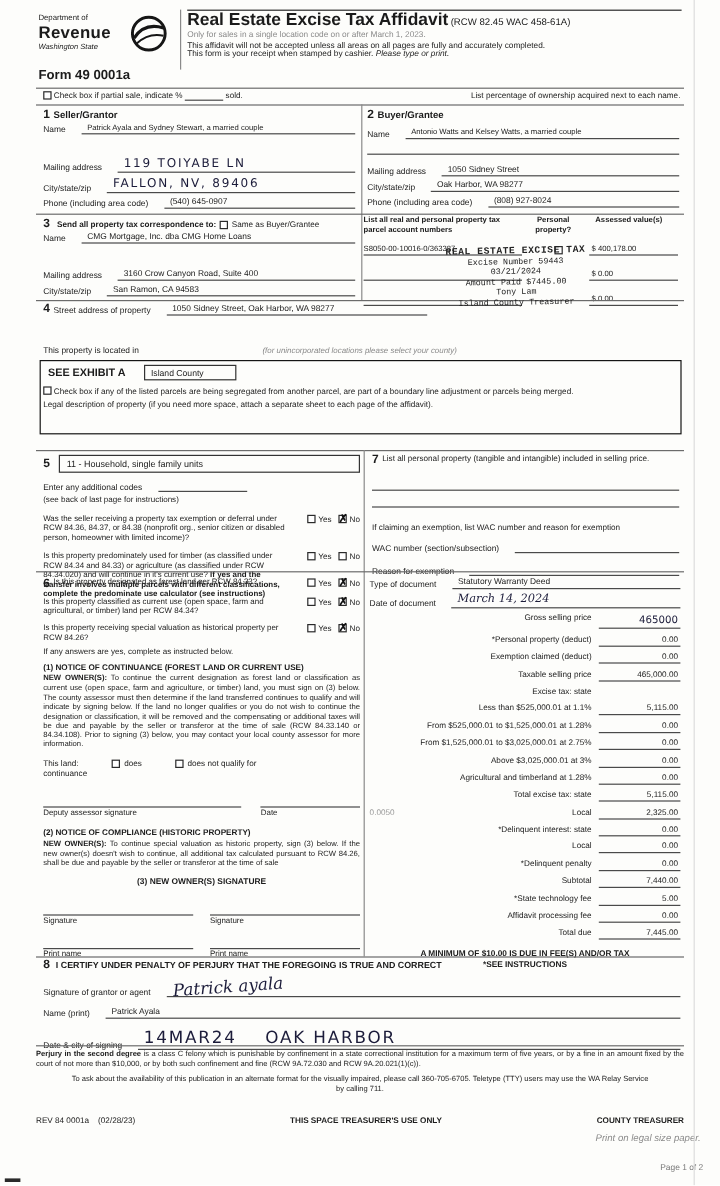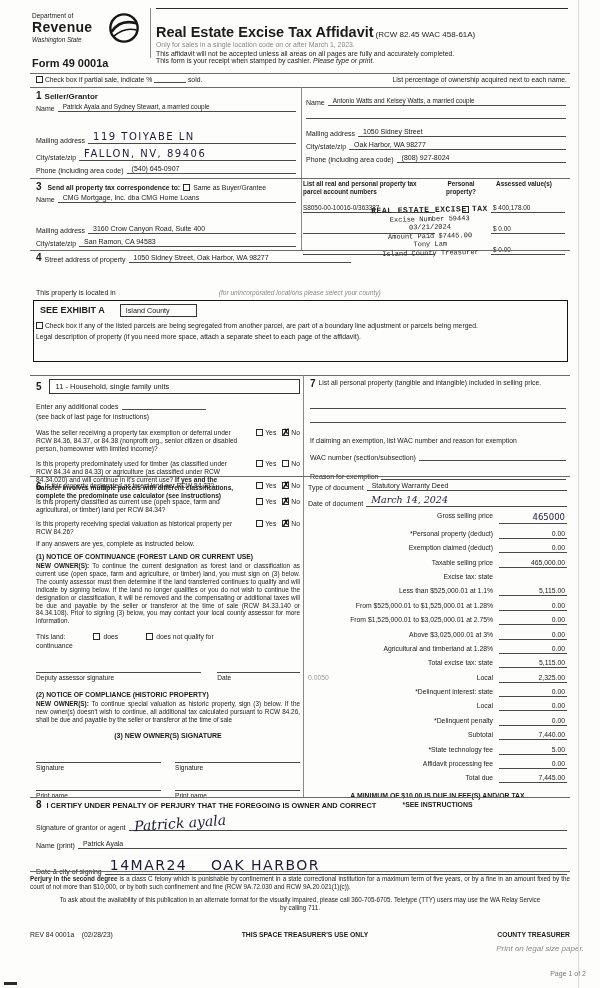--- a/index.html
+++ b/index.html
@@ -11,21 +11,21 @@
   .vr { position:absolute; border-left:1px solid #8a8a8a; width:0; }
   .b { font-weight:bold; }
   .it { font-style:italic; }
   .gray { color:#8a8a8a; }
   .center { text-align:center; }
   .pre { white-space:pre; }
   .sec-num { font-weight:bold; font-size:10px; margin-right:3px; line-height:10px; }
   .sec-title { font-weight:bold; font-size:8px; }
   .field { display:flex; align-items:flex-end; }
   .flabel { white-space:nowrap; }
-  .fline { flex:1; border-bottom:1px solid #4a4a4a; margin-left:3px; padding:0 2px 1px 5px; min-height:9px; }
+  .fline { flex:1; border-bottom:1px solid #4a4a4a; margin-left:13px; padding:0 2px 1px 5px; min-height:9px; }
   .uline { border-bottom:1px solid #4a4a4a; height:10px; }
   .cb { display:inline-block; width:7px; height:7px; border:1px solid #2a2a2a; position:relative;
         vertical-align:-1px; background:#fff; flex:none; }
   .cb.checked::after { content:"✗"; position:absolute; left:-1px; top:-3px; font-size:9px; font-weight:bold; color:#111; }
   .yn { white-space:nowrap; margin-left:4px; font-size:6.8px; }
   .yn .cb { margin:0 2px 0 6px; }
   .qrow { display:flex; align-items:flex-start; }
   .qtext { flex:1; font-size:6.6px; line-height:8px; padding-right:3px; }
   .para { font-size:6.4px; line-height:7.9px; text-align:justify; }
   .hand { font-family:"DejaVu Sans", sans-serif; color:#1c1c3a; }
@@ -71,21 +71,21 @@
       <svg class="scribble" width="32" height="32" viewBox="0 0 34 34">
         <circle cx="17" cy="17" r="14.5" fill="none" stroke="#161616" stroke-width="2.6"></circle>
         <path d="M4 21 Q 13 7 30 12" stroke="#161616" stroke-width="2.8" fill="none"></path>
         <path d="M6 26 Q 17 16 30 19" stroke="#161616" stroke-width="1.8" fill="none"></path>
       </svg>
     </div>
   </div>
   <div class="sec b" style="left:32px; top:57px; font-size:11px;">Form 49 0001a</div>
 
   <div class="vr" style="left:150px; top:8px; height:50px;"></div>
-  <div class="sec" style="left:156px; top:8px; width:412px; border-top:1.5px solid #2a2a2a; padding-top:15px;">
+  <div class="sec" style="left:156px; top:8px; width:412px; border-top:1.5px solid #2a2a2a; padding-top:0;">
     <div>
       <span style="font-size:14.5px; font-weight:bold;">Real Estate Excise Tax Affidavit</span>
       <span style="font-size:8px;">(RCW 82.45 WAC 458-61A)</span>
     </div>
     <div class="gray" style="font-size:6.9px; margin-top:1px;">Only for sales in a single location code on or after March 1, 2023.</div>
     <div style="font-size:6.9px; margin-top:2px;">This affidavit will not be accepted unless all areas on all pages are fully and accurately completed.</div>
     <div style="font-size:6.9px;">
       <span>This form is your receipt when stamped by cashier.</span>
       <span class="it">Please type or print.</span>
     </div>
@@ -120,20 +120,21 @@
         <span class="flabel">City/state/zip</span>
         <span class="fline hand hand-caps">FALLON, NV, 89406</span>
       </div>
     <div class="field" style="margin-top:4px;">
         <span class="flabel">Phone (including area code)</span>
         <span class="fline">(540) 645-0907</span>
       </div>
   </div>
 
   <div class="sec" style="left:306px; top:91px; width:260px;">
+    <div><span class="sec-num">2</span><span class="sec-title">Buyer/Grantee</span></div>
     <div class="field" style="margin-top:6px;">
         <span class="flabel">Name</span>
         <span class="fline" style="font-size:6.4px;">Antonio Watts and Kelsey Watts, a married couple</span>
       </div>
     <div class="uline" style="margin-top:3px;"></div>
     <div class="field" style="margin-top:9px;">
         <span class="flabel">Mailing address</span>
         <span class="fline">1050 Sidney Street</span>
       </div>
     <div class="field" style="margin-top:4px;">
@@ -423,21 +424,21 @@
       </div>
     <div class="b center" style="font-size:6.9px; margin-top:9px;">A MINIMUM OF $10.00 IS DUE IN FEE(S) AND/OR TAX</div>
     <div class="b center" style="font-size:6.9px; margin-top:2px;">*SEE INSTRUCTIONS</div>
   </div>
 
   <div class="hr" style="top:797px;"></div>
 
   <div class="sec" style="left:36px; top:800px; width:531px;">
     <div>
       <span class="sec-num">8</span>
-      <span class="b" style="font-size:7.4px;">I CERTIFY UNDER PENALTY OF PERJURY THAT THE FOREGOING IS OWNER AND CORRECT</span>
+      <span class="b" style="font-size:7.4px;">I CERTIFY UNDER PENALTY OF PERJURY THAT THE FOREGOING IS TRUE AND CORRECT</span>
     </div>
     <div style="display:flex; gap:16px; margin-top:12px;">
       <div style="flex:1;">
         <div class="field">
           <span class="flabel">Signature of grantor or agent</span>
           <span class="fline"><span class="grantor-sig script">Patrick ayala</span></span>
         </div>
         <div class="field" style="margin-top:9px;">
           <span class="flabel">Name (print)</span>
           <span class="fline">Patrick Ayala</span>

